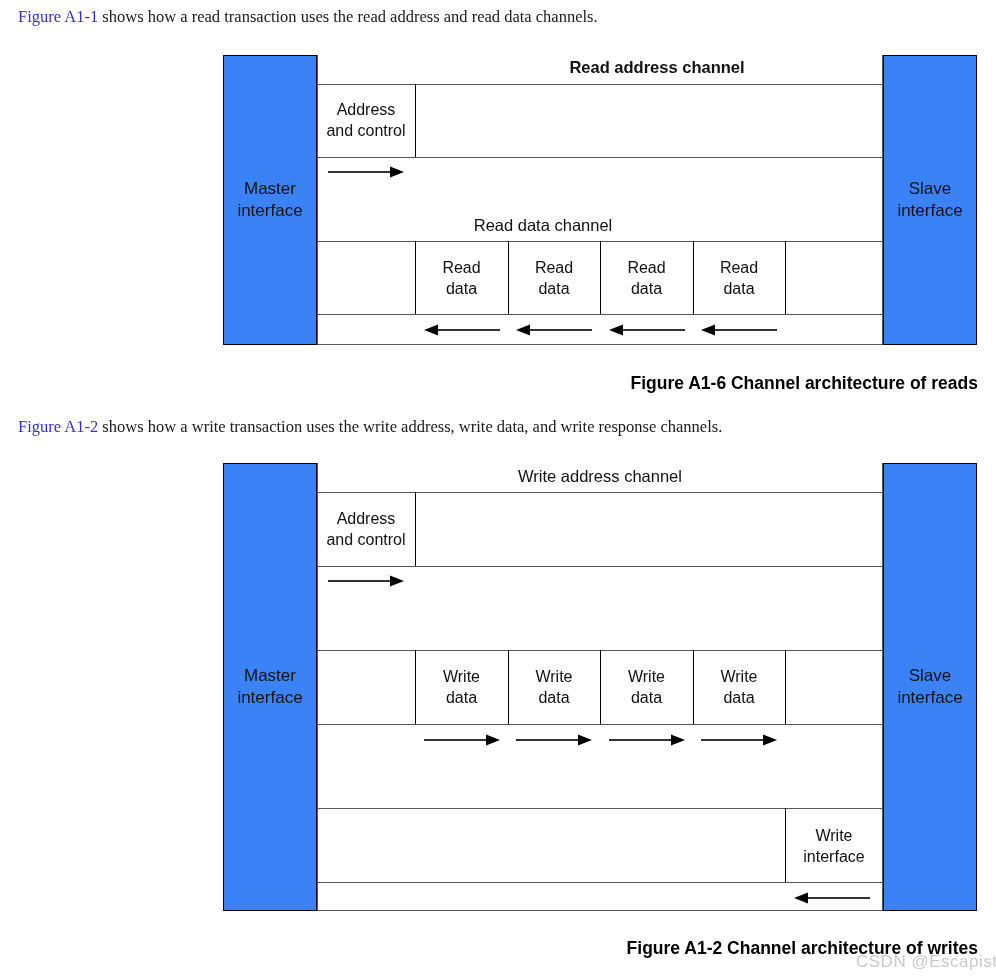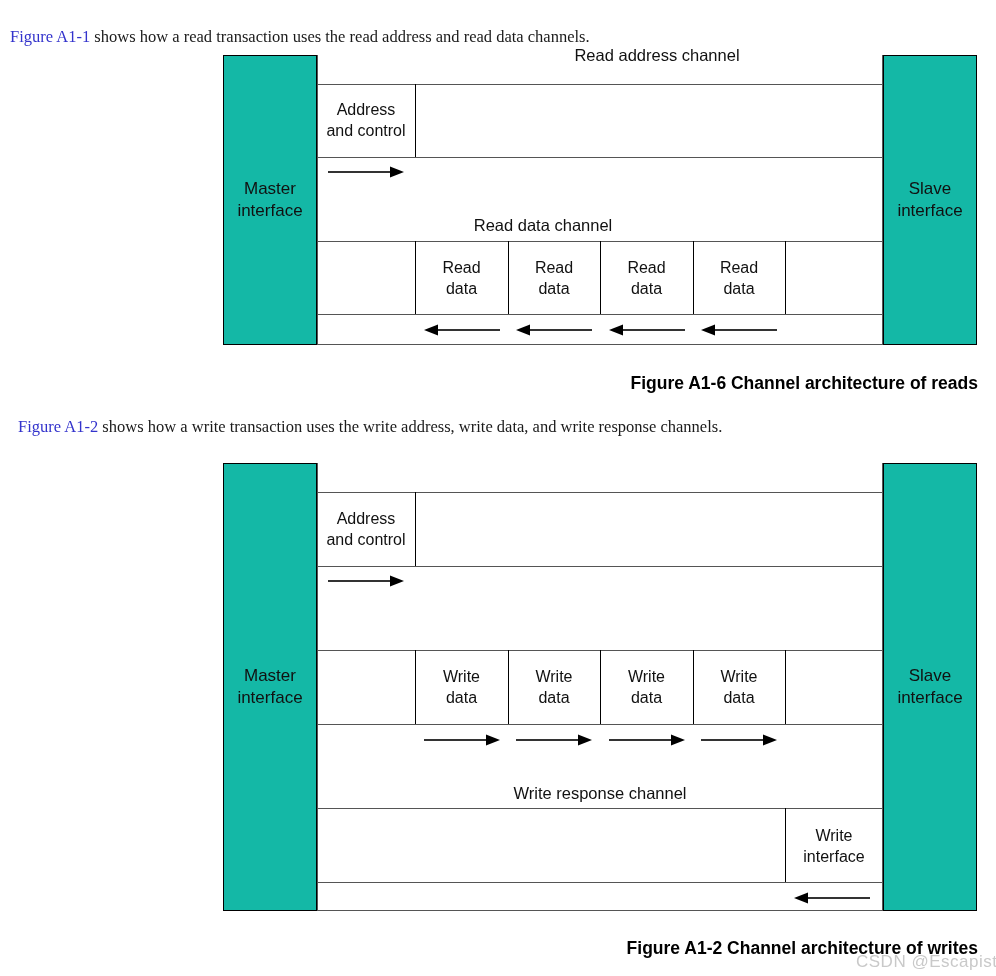--- a/index.html
+++ b/index.html
@@ -42,21 +42,21 @@
 
   
   .diagram {
     position: absolute;
   }
 
   
   .iface-box {
     position: absolute;
     border: 1.6px solid #000000;
-    background: #14b8a6;
+    background: #3b82f6;
     box-sizing: border-box;
     display: flex;
     align-items: center;
     justify-content: center;
     text-align: center;
     font-size: 17px;
     line-height: 22px;
     color: #111111;
   }
   .iface-box span { display: block; }
@@ -117,21 +117,21 @@
     font-family: "Liberation Sans", sans-serif;
     font-size: 17px;
     color: #c9c9c9;
     white-space: nowrap;
     letter-spacing: 0.5px;
   }
 </style>
 </head>
 <body>
 
-<div class="para" style="left:10px; top:7px;margin-top:20px;">
+<div class="para" style="left:18px; top:7px;">
   <span class="xref">Figure A1-1</span><span> shows how a read transaction uses the read address and read data channels.</span>
 </div>
 
 <div class="diagram" style="left:0; top:0; width:996px; height:360px;">
 
   <div class="iface-box" style="left:223px; top:55px; width:94px; height:290px;">
     <div>
       <span>Master</span>
       <span>interface</span>
     </div>
@@ -145,21 +145,21 @@
   </div>
 
   <div class="stack" style="left:317px; top:55px; width:566px; height:290px;"></div>
 
   <div class="hline" style="left:317px; top:84px;  width:566px;"></div>
   <div class="hline" style="left:317px; top:157px; width:566px;"></div>
   <div class="hline" style="left:317px; top:241px; width:566px;"></div>
   <div class="hline" style="left:317px; top:314px; width:566px;"></div>
   <div class="hline" style="left:317px; top:344px; width:566px;"></div>
 
-  <div class="chan-label" style="left:317px; top:46px; width:680px;">Read address channel</div>
+  <div class="chan-label" style="left:317px; top:58px; width:680px;font-weight:bold;">Read address channel</div>
 
   <div class="vline" style="left:415px; top:84px; height:73px;"></div>
   <div class="cell-label" style="left:317px; top:99px; width:98px;">
     <span>Address</span>
     <span>and control</span>
   </div>
 
   <div class="arrow" style="left:328px; top:166px; width:76px;">
     <svg width="76" height="12" viewBox="0 0 76 12">
       <line x1="0" y1="6" x2="64" y2="6" stroke="#333" stroke-width="2.2"></line>
@@ -243,20 +243,21 @@
   <div class="stack" style="left:317px; top:463px; width:566px; height:448px;"></div>
 
   <div class="hline" style="left:317px; top:492px; width:566px;"></div>
   <div class="hline" style="left:317px; top:566px; width:566px;"></div>
   <div class="hline" style="left:317px; top:650px; width:566px;"></div>
   <div class="hline" style="left:317px; top:724px; width:566px;"></div>
   <div class="hline" style="left:317px; top:808px; width:566px;"></div>
   <div class="hline" style="left:317px; top:882px; width:566px;"></div>
   <div class="hline" style="left:317px; top:910px; width:566px;"></div>
 
+  <div class="chan-label" style="left:317px; top:467px; width:566px;">Write address channel</div>
 
   <div class="vline" style="left:415px; top:492px; height:74px;"></div>
   <div class="cell-label" style="left:317px; top:508px; width:98px;">
     <span>Address</span>
     <span>and control</span>
   </div>
 
   <div class="arrow" style="left:328px; top:575px; width:76px;">
     <svg width="76" height="12" viewBox="0 0 76 12">
       <line x1="0" y1="6" x2="64" y2="6" stroke="#333" stroke-width="2.2"></line>
@@ -306,21 +307,20 @@
       <polygon points="62,0.5 76,6 62,11.5" fill="#000"></polygon>
     </svg>
   </div>
   <div class="arrow" style="left:701px; top:734px; width:76px;">
     <svg width="76" height="12" viewBox="0 0 76 12">
       <line x1="0" y1="6" x2="64" y2="6" stroke="#333" stroke-width="2.2"></line>
       <polygon points="62,0.5 76,6 62,11.5" fill="#000"></polygon>
     </svg>
   </div>
 
-  <div class="chan-label" style="left:317px; top:784px; width:566px;">Write response channel</div>
 
   <div class="vline" style="left:785px; top:808px; height:74px;"></div>
   <div class="cell-label" style="left:785px; top:825px; width:98px;">
     <span>Write</span>
     <span>interface</span>
   </div>
 
   <div class="arrow" style="left:794px; top:892px; width:76px;">
     <svg width="76" height="12" viewBox="0 0 76 12">
       <line x1="12" y1="6" x2="76" y2="6" stroke="#333" stroke-width="2.2"></line>

